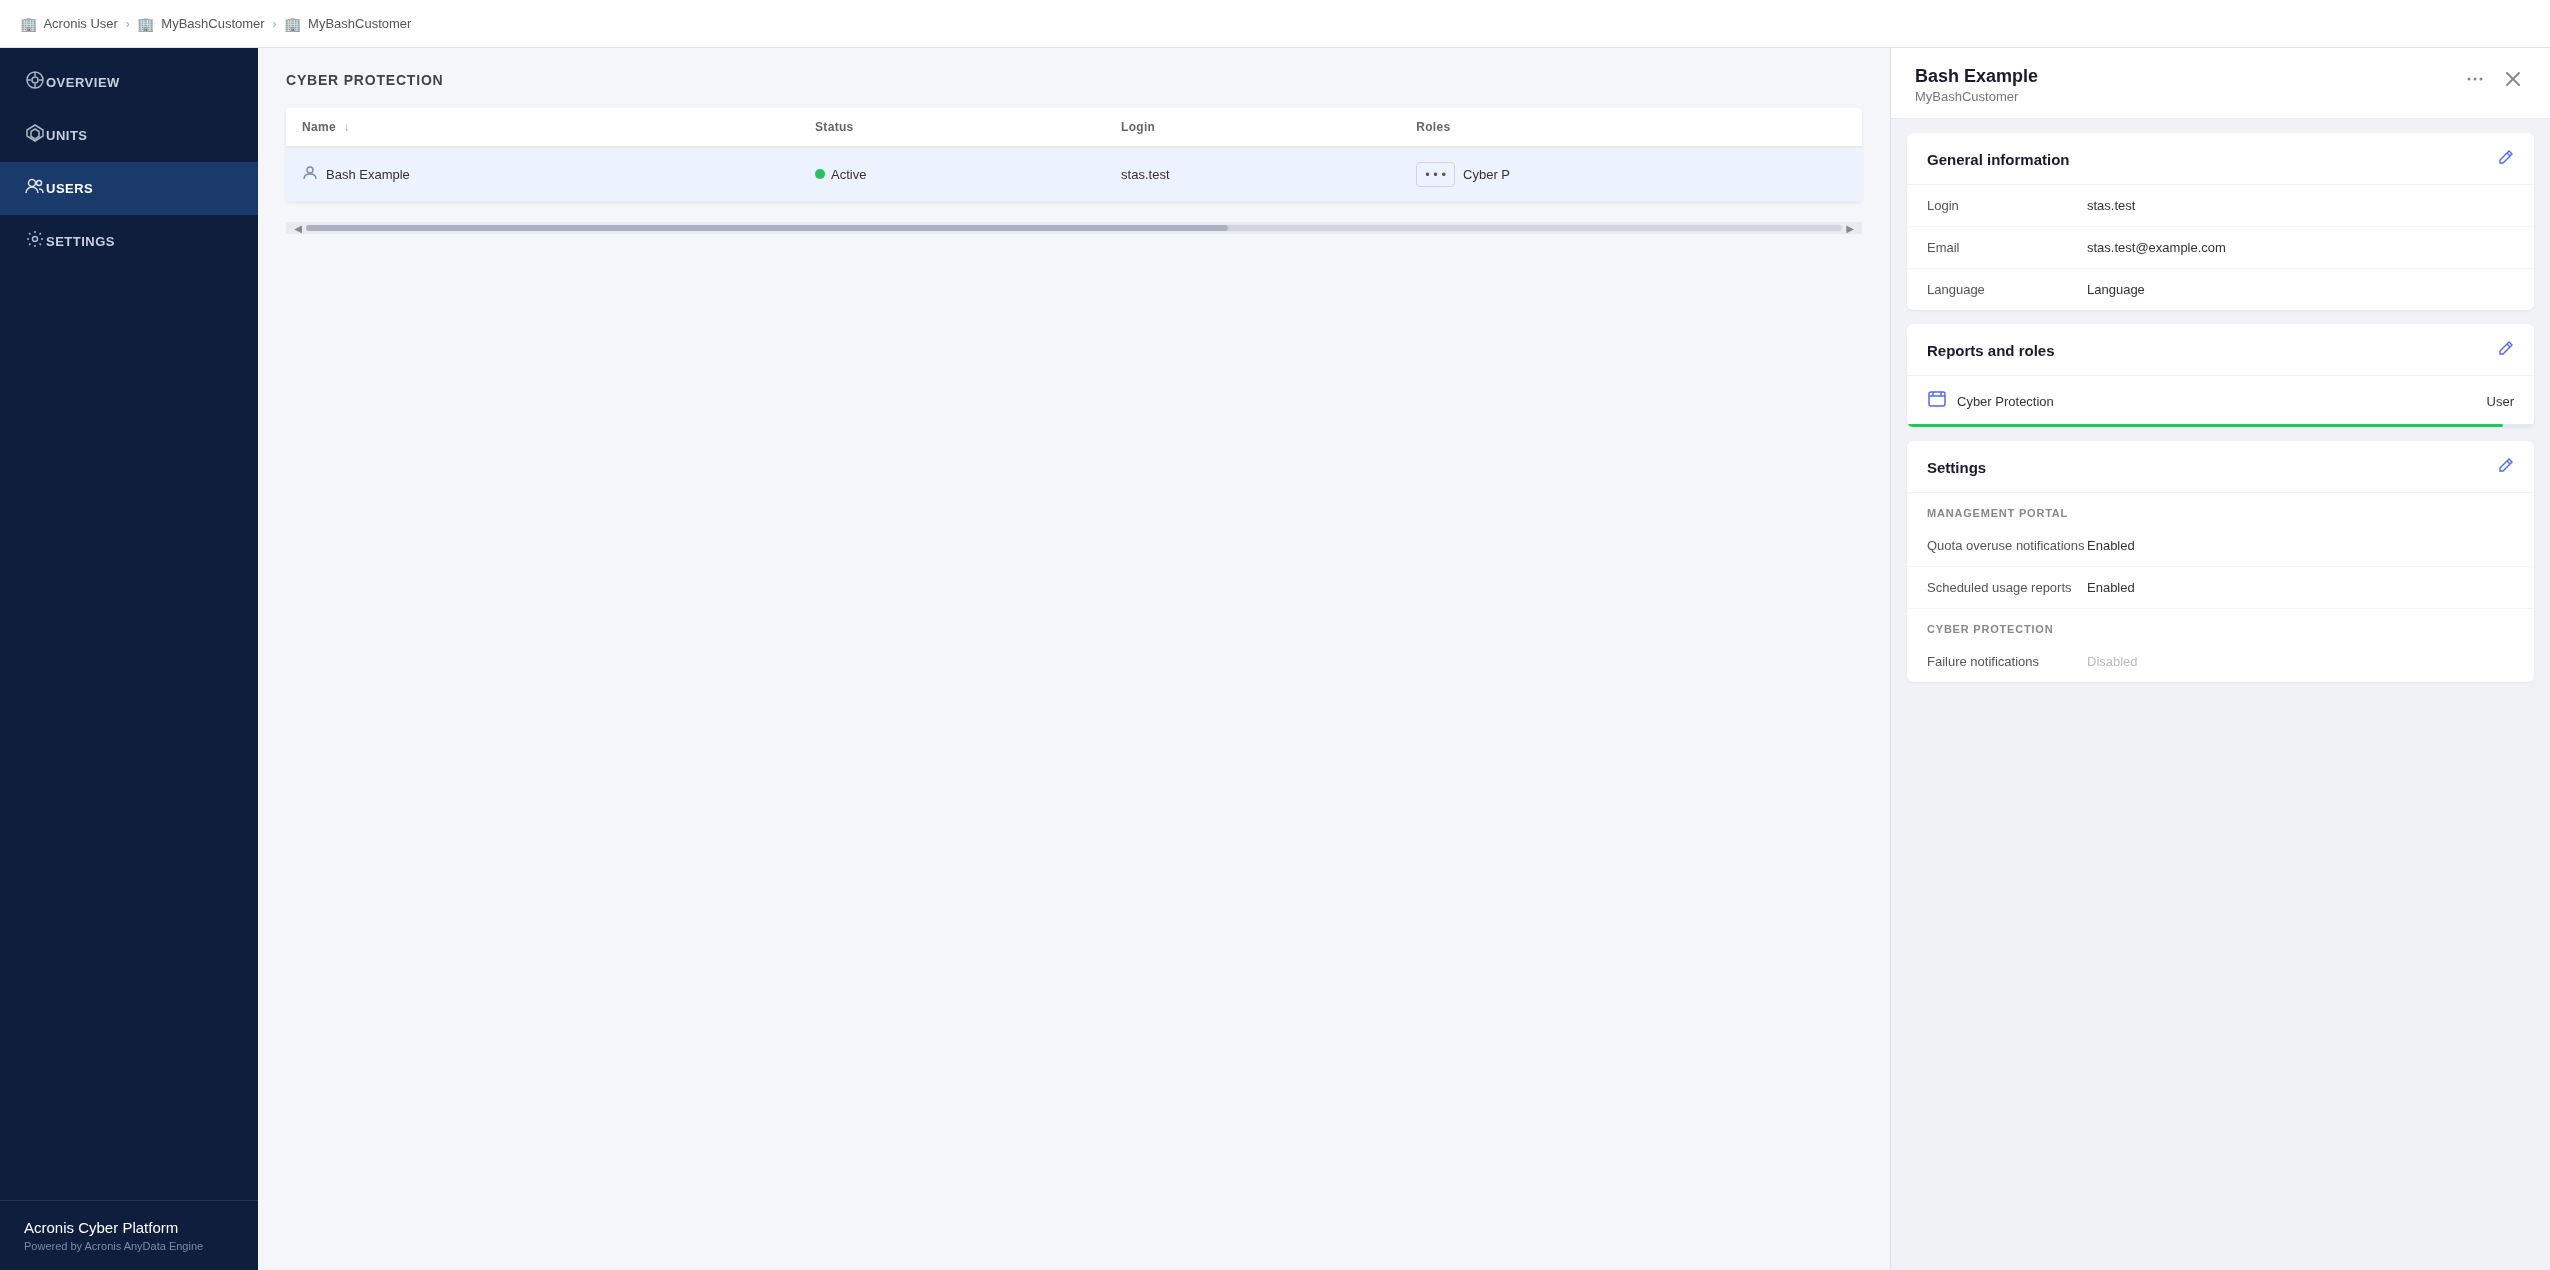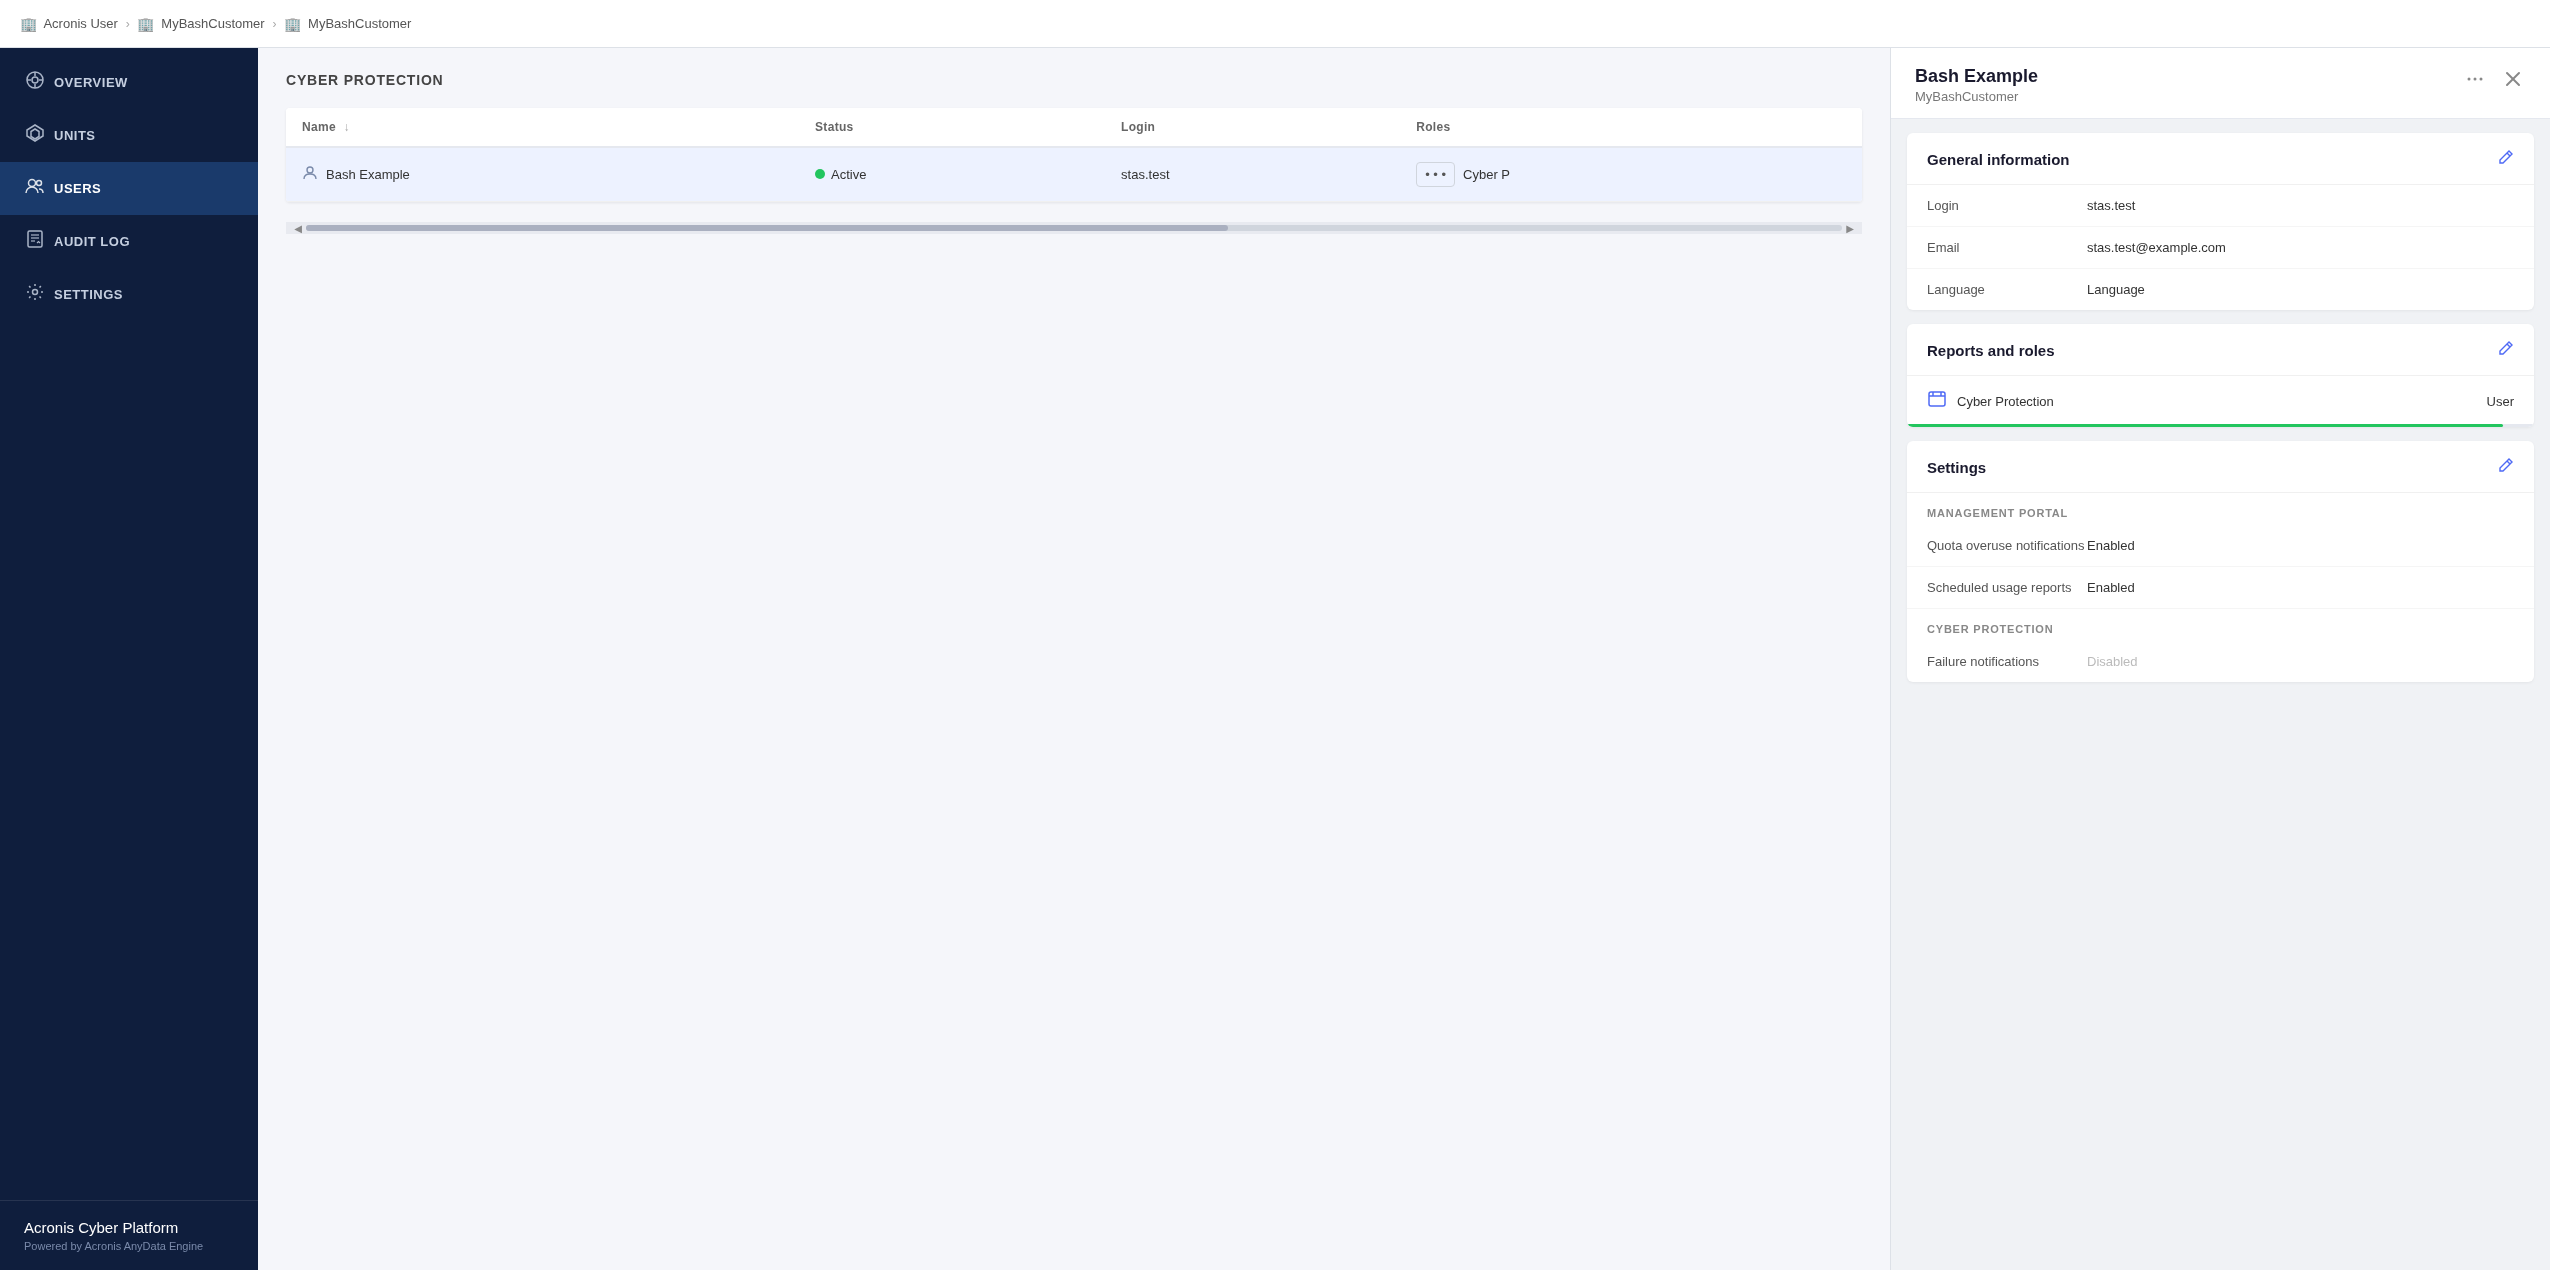--- a/index.html
+++ b/index.html
@@ -45,21 +45,21 @@
       flex-shrink: 0;
       overflow-y: auto;
     }
     .sidebar-nav {
       flex: 1;
       padding: 8px 0;
     }
     .sidebar-item {
       display: flex;
       align-items: center;
-      gap: 8px;
+      gap: 0;
       padding: 14px 24px;
       cursor: pointer;
       font-size: 13px;
       font-weight: 600;
       letter-spacing: 0.5px;
       color: #c5cfe0;
       text-transform: uppercase;
       transition: background 0.15s;
     }
     .sidebar-item.active { background: #1a3a6b; color: #fff; }
@@ -336,32 +336,20 @@
             <circle cx="7" cy="7" r="3.5" stroke="currentColor" stroke-width="1.5" fill="none"></circle>
             <path d="M1 17c0-3.3 2.7-6 6-6s6 2.7 6 6" stroke="currentColor" stroke-width="1.5" fill="none"></path>
             <circle cx="14" cy="7" r="2.5" stroke="currentColor" stroke-width="1.5" fill="none"></circle>
             <path d="M14 13c1.5 0 4 0.9 4 4" stroke="currentColor" stroke-width="1.5" fill="none"></path>
           </svg>
         </span>
         <span>Users</span>
       </div>
 
 
-      <div class="sidebar-item">
-        <span class="sidebar-item-icon">
-          <svg width="20" height="20" viewBox="0 0 20 20" fill="none">
-            <rect x="3" y="2" width="14" height="16" rx="1.5" stroke="currentColor" stroke-width="1.5" fill="none"></rect>
-            <line x1="6" y1="6" x2="14" y2="6" stroke="currentColor" stroke-width="1.2"></line>
-            <line x1="6" y1="9" x2="14" y2="9" stroke="currentColor" stroke-width="1.2"></line>
-            <line x1="6" y1="12" x2="10" y2="12" stroke="currentColor" stroke-width="1.2"></line>
-            <path d="M12 14l1.5-1.5 1.5 1.5" stroke="currentColor" stroke-width="1.2" fill="none"></path>
-          </svg>
-        </span>
-        <span>Audit Log</span>
-      </div>
 
       <div class="sidebar-item">
         <span class="sidebar-item-icon">
           <svg width="20" height="20" viewBox="0 0 20 20" fill="none">
             <circle cx="10" cy="10" r="2.5" stroke="currentColor" stroke-width="1.5" fill="none"></circle>
             <path d="M10 2v2M10 16v2M2 10h2M16 10h2M4.1 4.1l1.4 1.4M14.5 14.5l1.4 1.4M4.1 15.9l1.4-1.4M14.5 5.5l1.4-1.4" stroke="currentColor" stroke-width="1.5"></path>
           </svg>
         </span>
         <span>Settings</span>
       </div>

